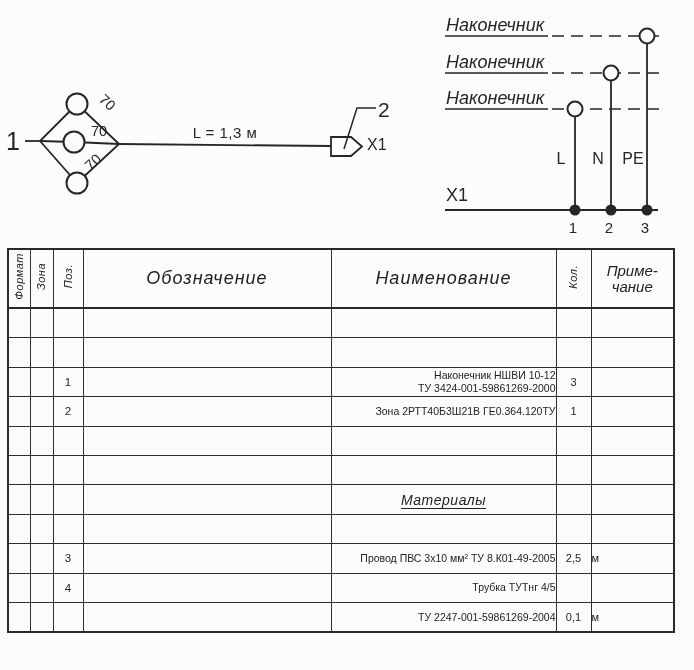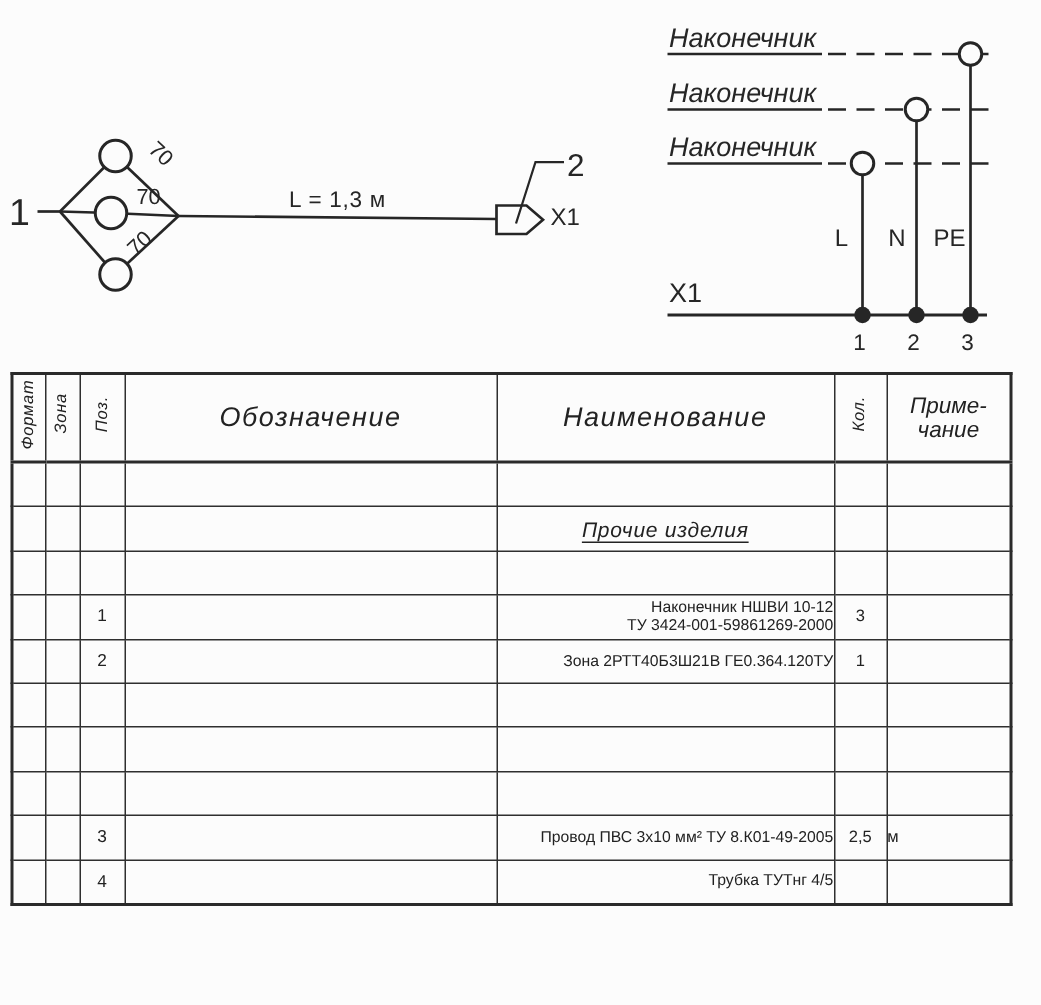--- a/index.html
+++ b/index.html
@@ -158,31 +158,20 @@
           
         </td>
         <td class="c-qty"></td>
         <td class="c-note"></td>
       </tr>
       <tr>
         <td class="c-fmt"></td>
         <td class="c-zone"></td>
         <td class="c-pos"></td>
         <td class="c-des"></td>
-        <td class="c-name sec">
-          <span class="sec-label">Прочие изделия</span>
-        </td>
-        <td class="c-qty"></td>
-        <td class="c-note"></td>
-      </tr>
-      <tr>
-        <td class="c-fmt"></td>
-        <td class="c-zone"></td>
-        <td class="c-pos"></td>
-        <td class="c-des"></td>
         <td class="c-name">
           
           
         </td>
         <td class="c-qty"></td>
         <td class="c-note"></td>
       </tr>
       <tr>
         <td class="c-fmt"></td>
         <td class="c-zone"></td>
@@ -229,20 +218,31 @@
           
         </td>
         <td class="c-qty"></td>
         <td class="c-note"></td>
       </tr>
       <tr>
         <td class="c-fmt"></td>
         <td class="c-zone"></td>
         <td class="c-pos"></td>
         <td class="c-des"></td>
+        <td class="c-name sec">
+          <span class="sec-label">Материалы</span>
+        </td>
+        <td class="c-qty"></td>
+        <td class="c-note"></td>
+      </tr>
+      <tr>
+        <td class="c-fmt"></td>
+        <td class="c-zone"></td>
+        <td class="c-pos"></td>
+        <td class="c-des"></td>
         <td class="c-name">
           
           
         </td>
         <td class="c-qty"></td>
         <td class="c-note"></td>
       </tr>
       <tr>
         <td class="c-fmt"></td>
         <td class="c-zone"></td>
@@ -259,16 +259,28 @@
         <td class="c-fmt"></td>
         <td class="c-zone"></td>
         <td class="c-pos">4</td>
         <td class="c-des"></td>
         <td class="c-name">
           <div class="nm">Трубка ТУТнг 4/5</div>
 
         </td>
         <td class="c-qty"></td>
         <td class="c-note"></td>
+      </tr>
+      <tr>
+        <td class="c-fmt"></td>
+        <td class="c-zone"></td>
+        <td class="c-pos"></td>
+        <td class="c-des"></td>
+        <td class="c-name">
+          <div class="nm">ТУ 2247-001-59861269-2004</div>
+
+        </td>
+        <td class="c-qty">0,1</td>
+        <td class="c-note">м</td>
       </tr>
     </tbody>
   </table>
 </div>
 
 </body></html>

